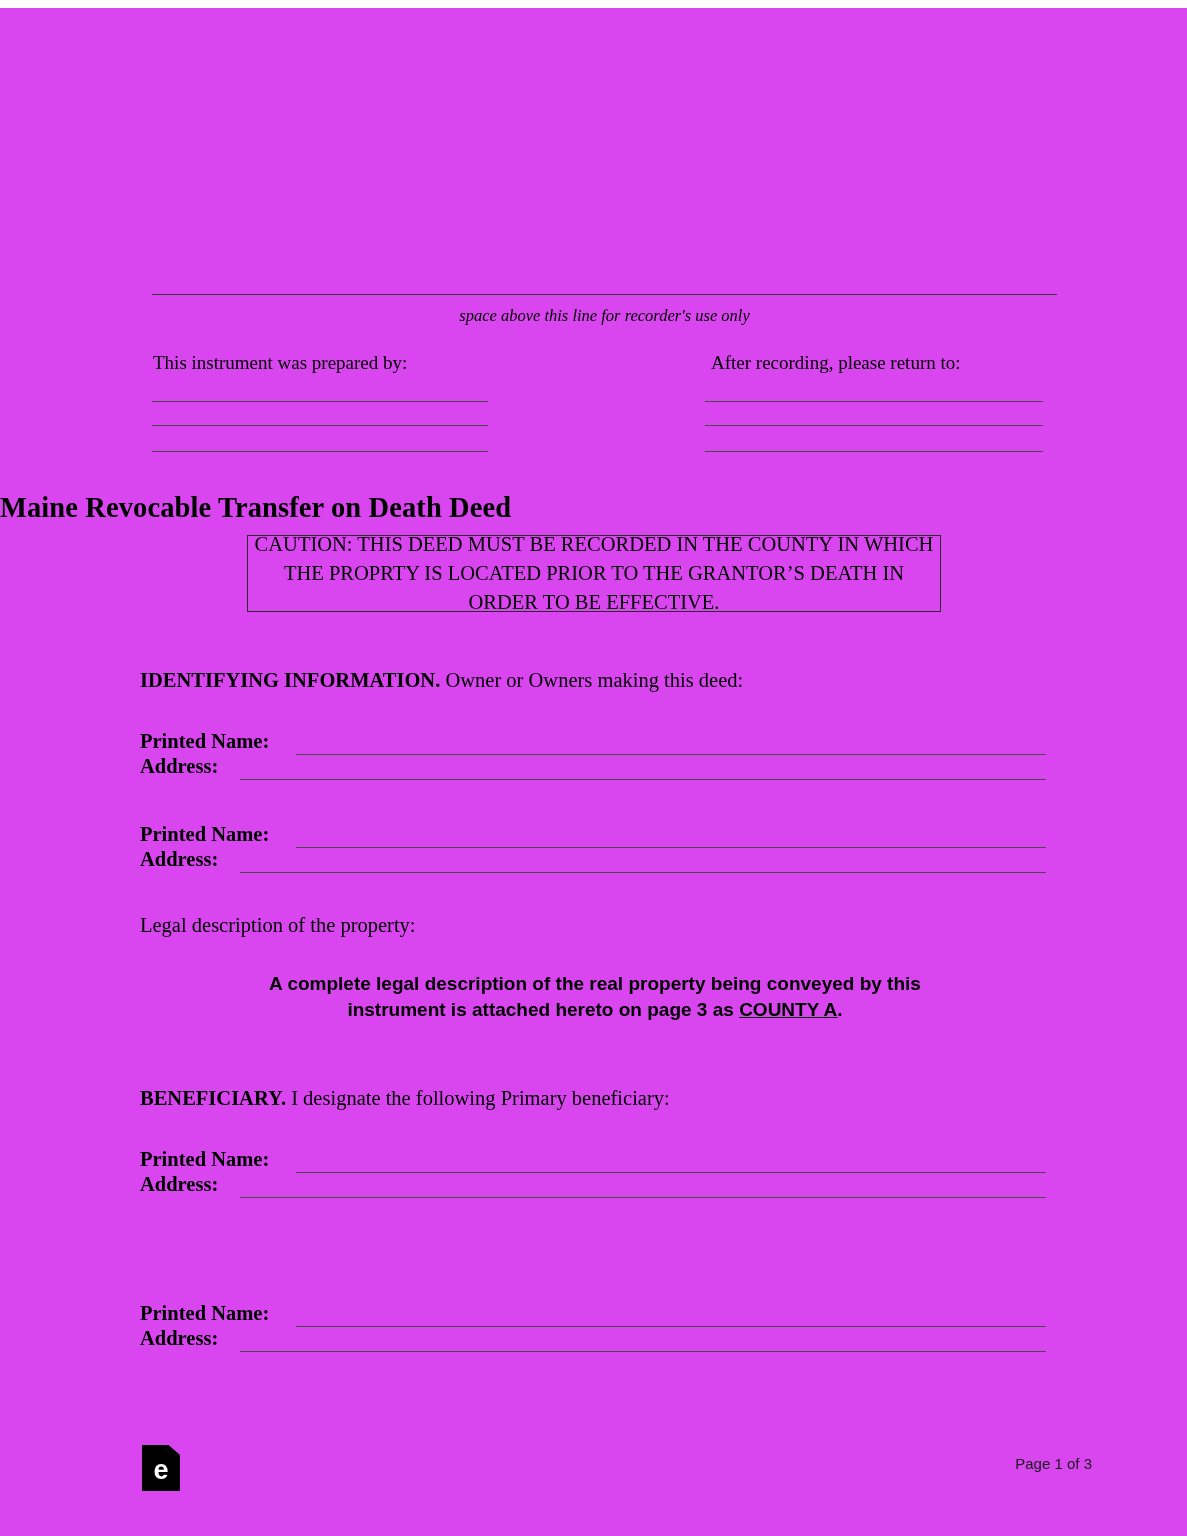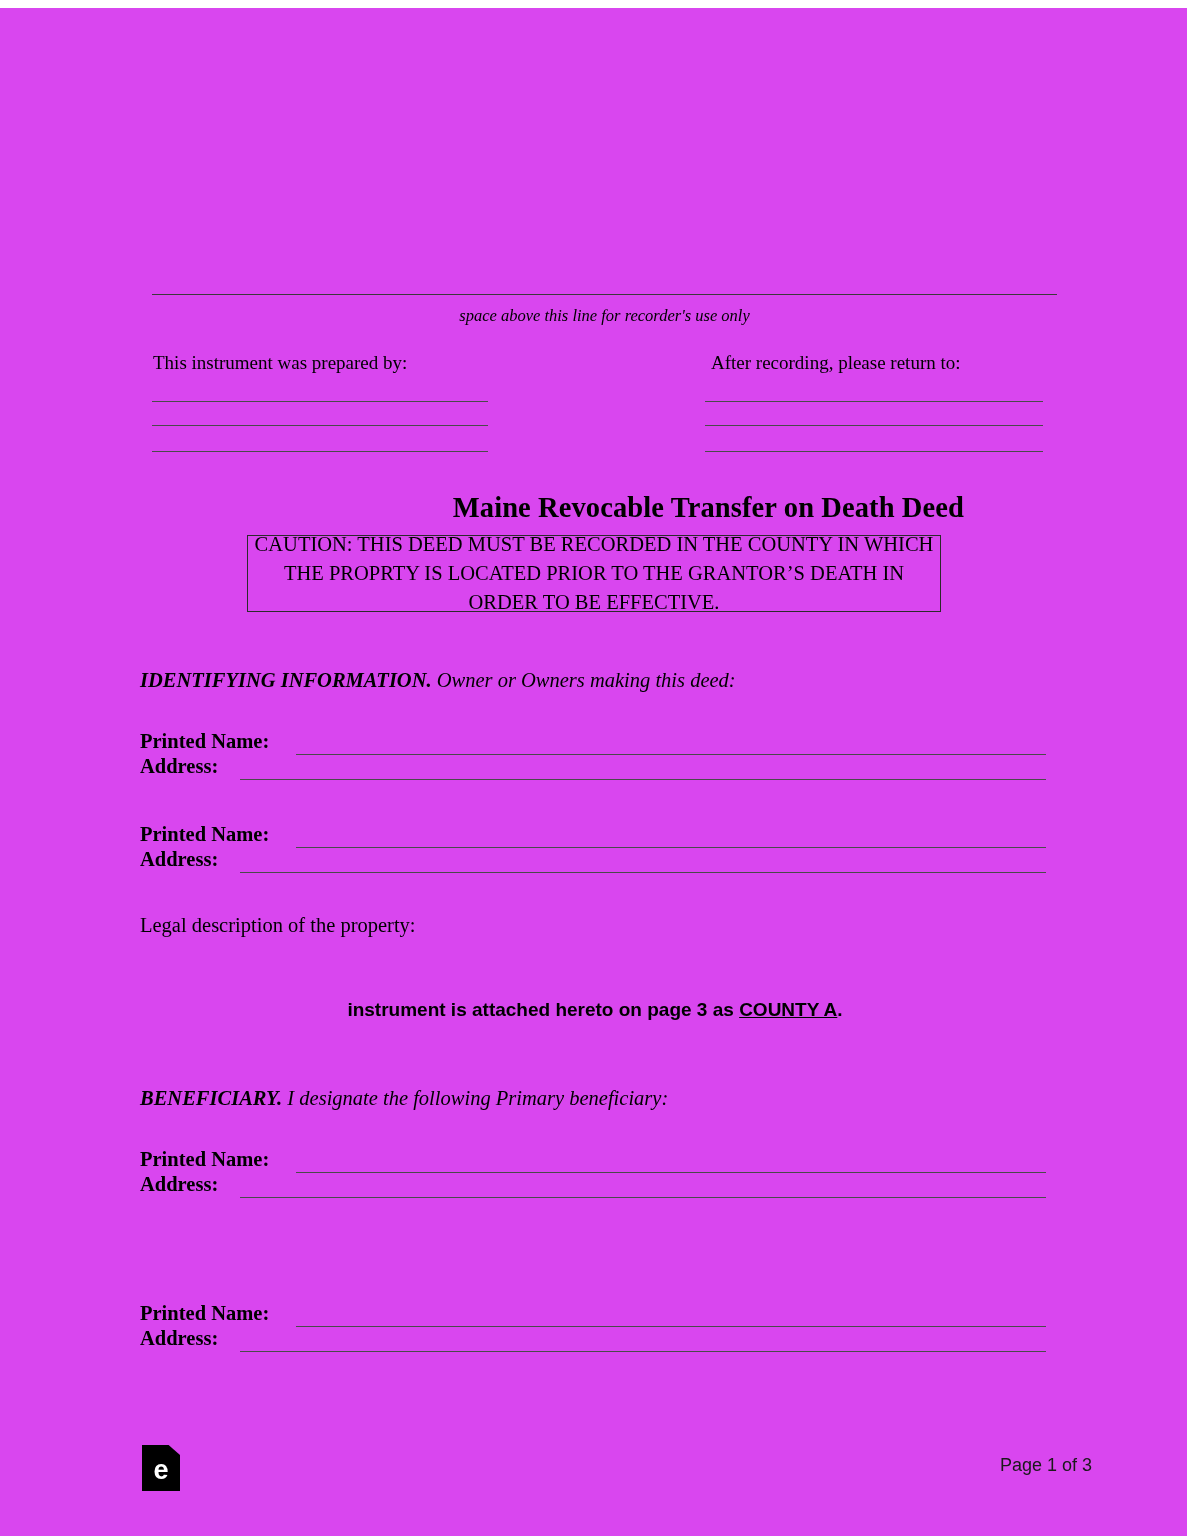--- a/index.html
+++ b/index.html
@@ -56,21 +56,21 @@
   .bl-1 { top: 393px; }
   .bl-2 { top: 417px; }
   .bl-3 { top: 443px; }
 
   
   .doc-title {
     position: absolute;
     left: 0;
     top: 484px;
     width: 964px;
-    text-align: right;
+    text-align: left;
     font-size: 28.5px;
     font-weight: bold;
     letter-spacing: 0.1px;
   }
 
   
   .caution-box {
     position: absolute;
     left: 247px;
     top: 527px;
@@ -88,21 +88,20 @@
     line-height: 1.42;
     padding: 0 6px;
   }
 
   
   .section-head {
     position: absolute;
     left: 140px;
     font-size: 20.5px;
     white-space: nowrap;
-    font-style: italic;
   }
   .section-head b { font-weight: bold; }
 
   .plain-line {
     position: absolute;
     left: 140px;
     font-size: 20.5px;
     white-space: nowrap;
   }
 
@@ -168,21 +167,21 @@
     font-weight: bold;
     line-height: 1;
     padding-top: 5px;
     box-sizing: border-box;
   }
   .page-number {
     position: absolute;
     right: 95px;
     top: 1447px;
     font-family: "Liberation Sans", "DejaVu Sans", sans-serif;
-    font-size: 18px;
+    font-size: 15px;
     color: #1a1a1a;
   }
 </style>
 </head>
 <body>
 
 <div class="page">
 
   <div class="recorder-rule"></div>
   <div class="recorder-caption">space above this line for recorder's use only</div>
@@ -221,21 +220,21 @@
     <span class="field-rule" style="left: 156px; right: 4px; top: 24px;"></span>
   </div>
   <div class="field-row" style="top: 840px;">
     <span class="field-label">Address:</span>
     <span class="field-rule" style="left: 100px; right: 4px; top: 24px;"></span>
   </div>
 
   <div class="plain-line" style="top: 906px;">Legal description of the property:</div>
 
   <div class="exhibit-note">
-    <br>
+    <span>A complete legal description of the real property being conveyed by this</span><br>
     <span>instrument is attached hereto on page 3 as </span><u>COUNTY A</u><span>.</span>
   </div>
 
   <div class="section-head" style="top: 1079px;">
     <b>BENEFICIARY.</b><span> I designate the following Primary beneficiary:</span>
   </div>
 
   <div class="field-row" style="top: 1140px;">
     <span class="field-label">Printed Name:</span>
     <span class="field-rule" style="left: 156px; right: 4px; top: 24px;"></span>

